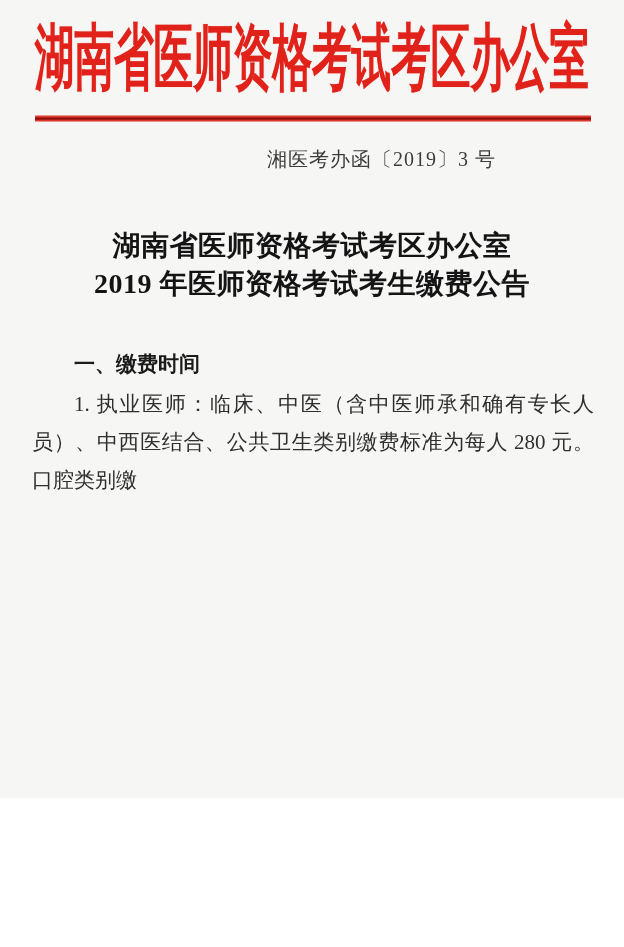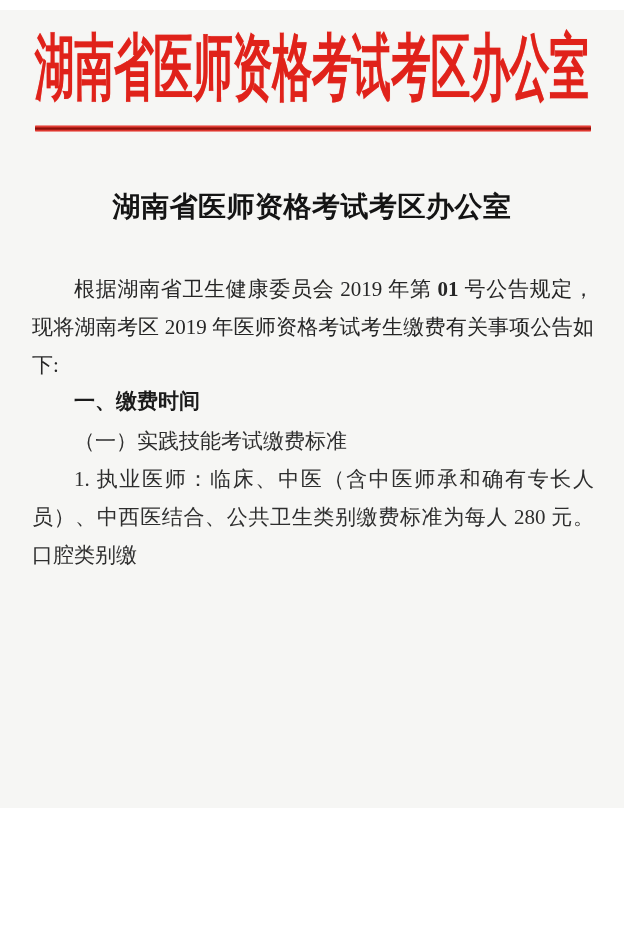--- a/index.html
+++ b/index.html
@@ -3,21 +3,21 @@
 <meta charset="utf-8">
 <style>
   :root{
     --accent_red:#e0221a;
     --page_bg:#f6f6f4;
   }
   html,body{margin:0;padding:0;background:#ffffff;}
   .page{
     position:relative;
     width:624px;height:798px;
-    margin:10px auto;
+    margin:0 auto;
     background:var(--page_bg,#f6f6f4);
     overflow:hidden;
     font-family:"Liberation Serif","DejaVu Serif",serif;
   }
   
   .masthead{
     padding-top:6px;height:104px;
     display:flex;justify-content:center;align-items:center;
     white-space:nowrap;overflow:visible;
   }
@@ -72,34 +72,34 @@
 <body>
 
 <div class="page">
 
   <div class="masthead">
     <span class="masthead-text">湖南省医师资格考试考区办公室</span>
   </div>
 
   <div class="red-rule top"></div>
 
+  <div class="doc-number">湘医考办函〔2019〕3 号</div>
 
   <div class="doc-title">
     <div>湖南省医师资格考试考区办公室</div>
+    <div>2019 年医师资格考试考生缴费公告</div>
   </div>
 
   <div class="doc-body">
 
-    <p class="para"><span>根据湖南省卫生健康委员会 2019 年第 </span><b>01</b><span> 号公告规定，现将湖南考区 2019 年医师资格考试考生缴费有关事项公告如下:</span></p>
 
     <p class="heading">一、缴费时间</p>
 
 
 
-    <p class="para kai">（一）实践技能考试缴费标准</p>
 
     <p class="para kai">1. 执业医师：临床、中医（含中医师承和确有专长人员）、中西医结合、公共卫生类别缴费标准为每人 280 元。口腔类别缴</p>
 
   </div>
 
   <div class="red-rule bottom"></div>
 
 </div>
 
 </body></html>

